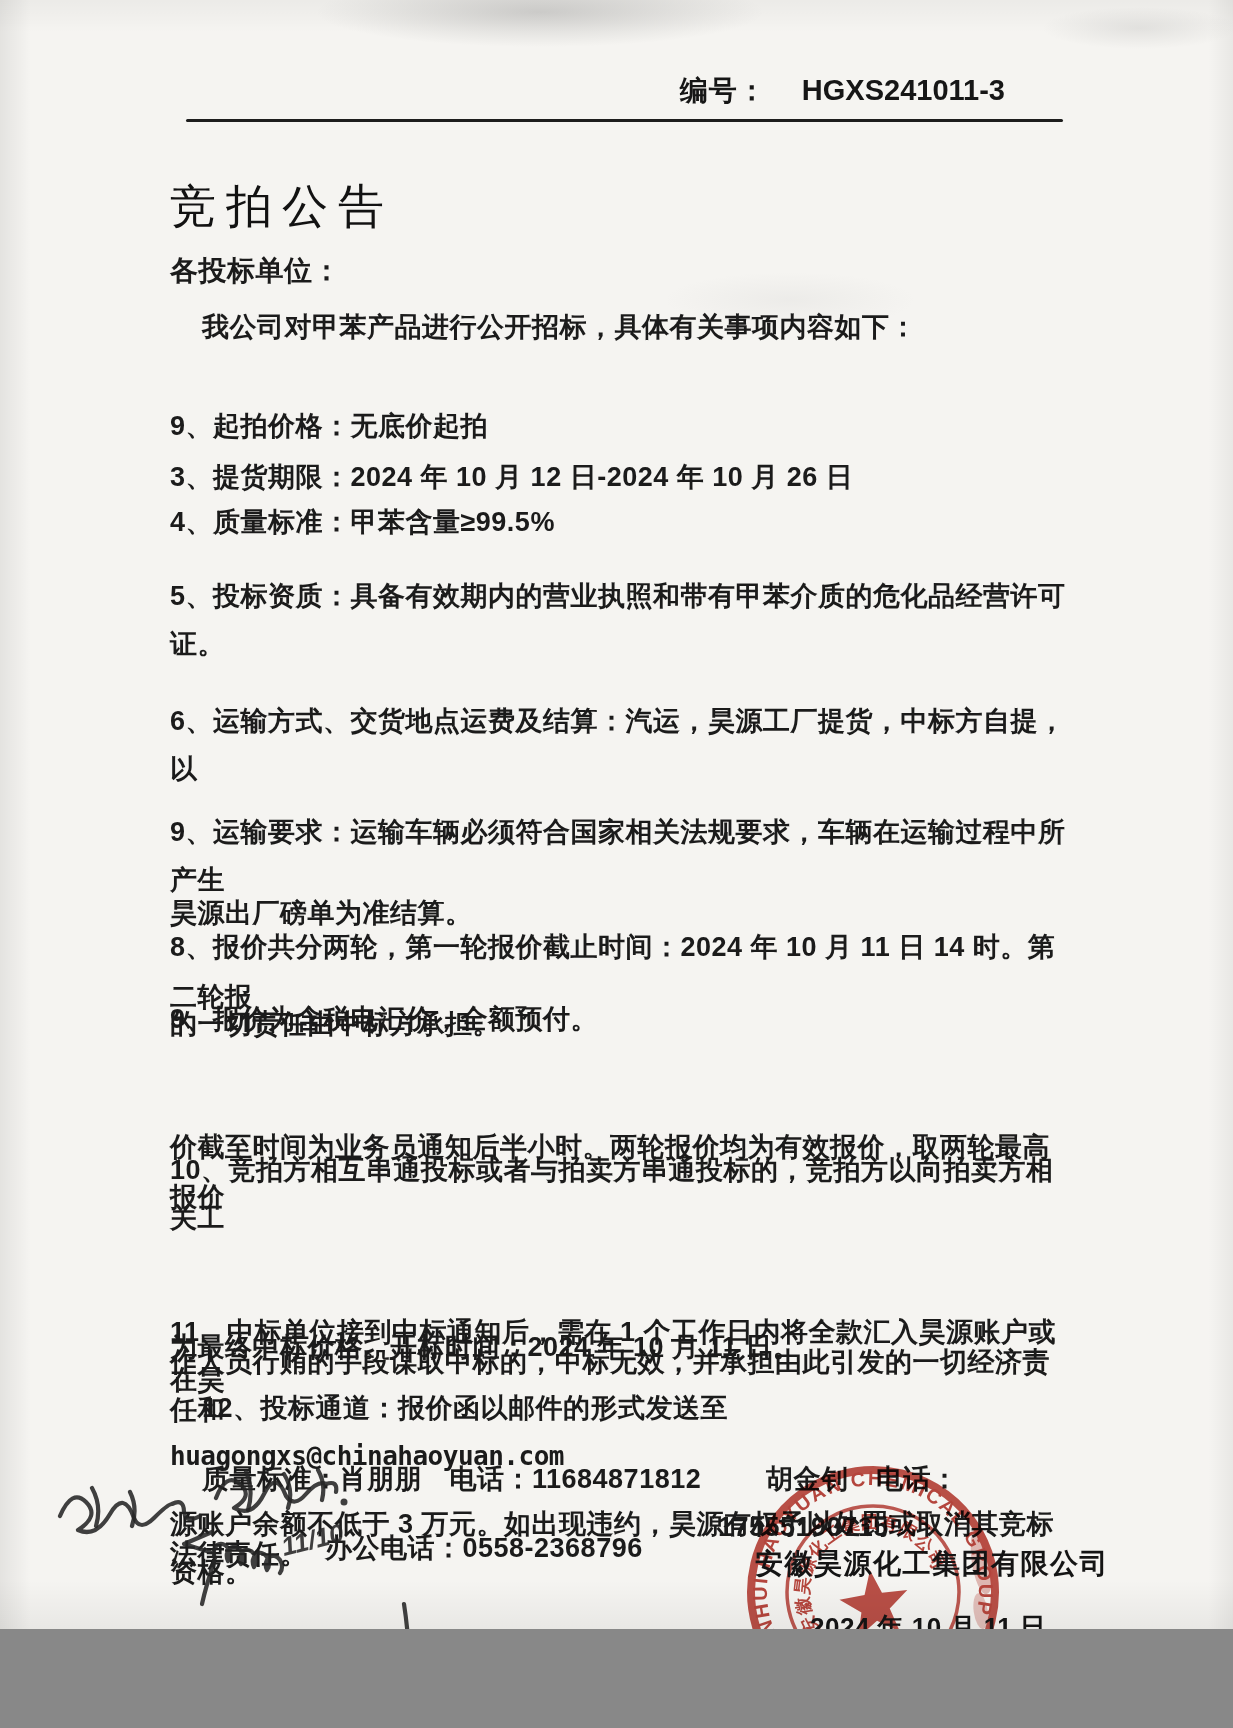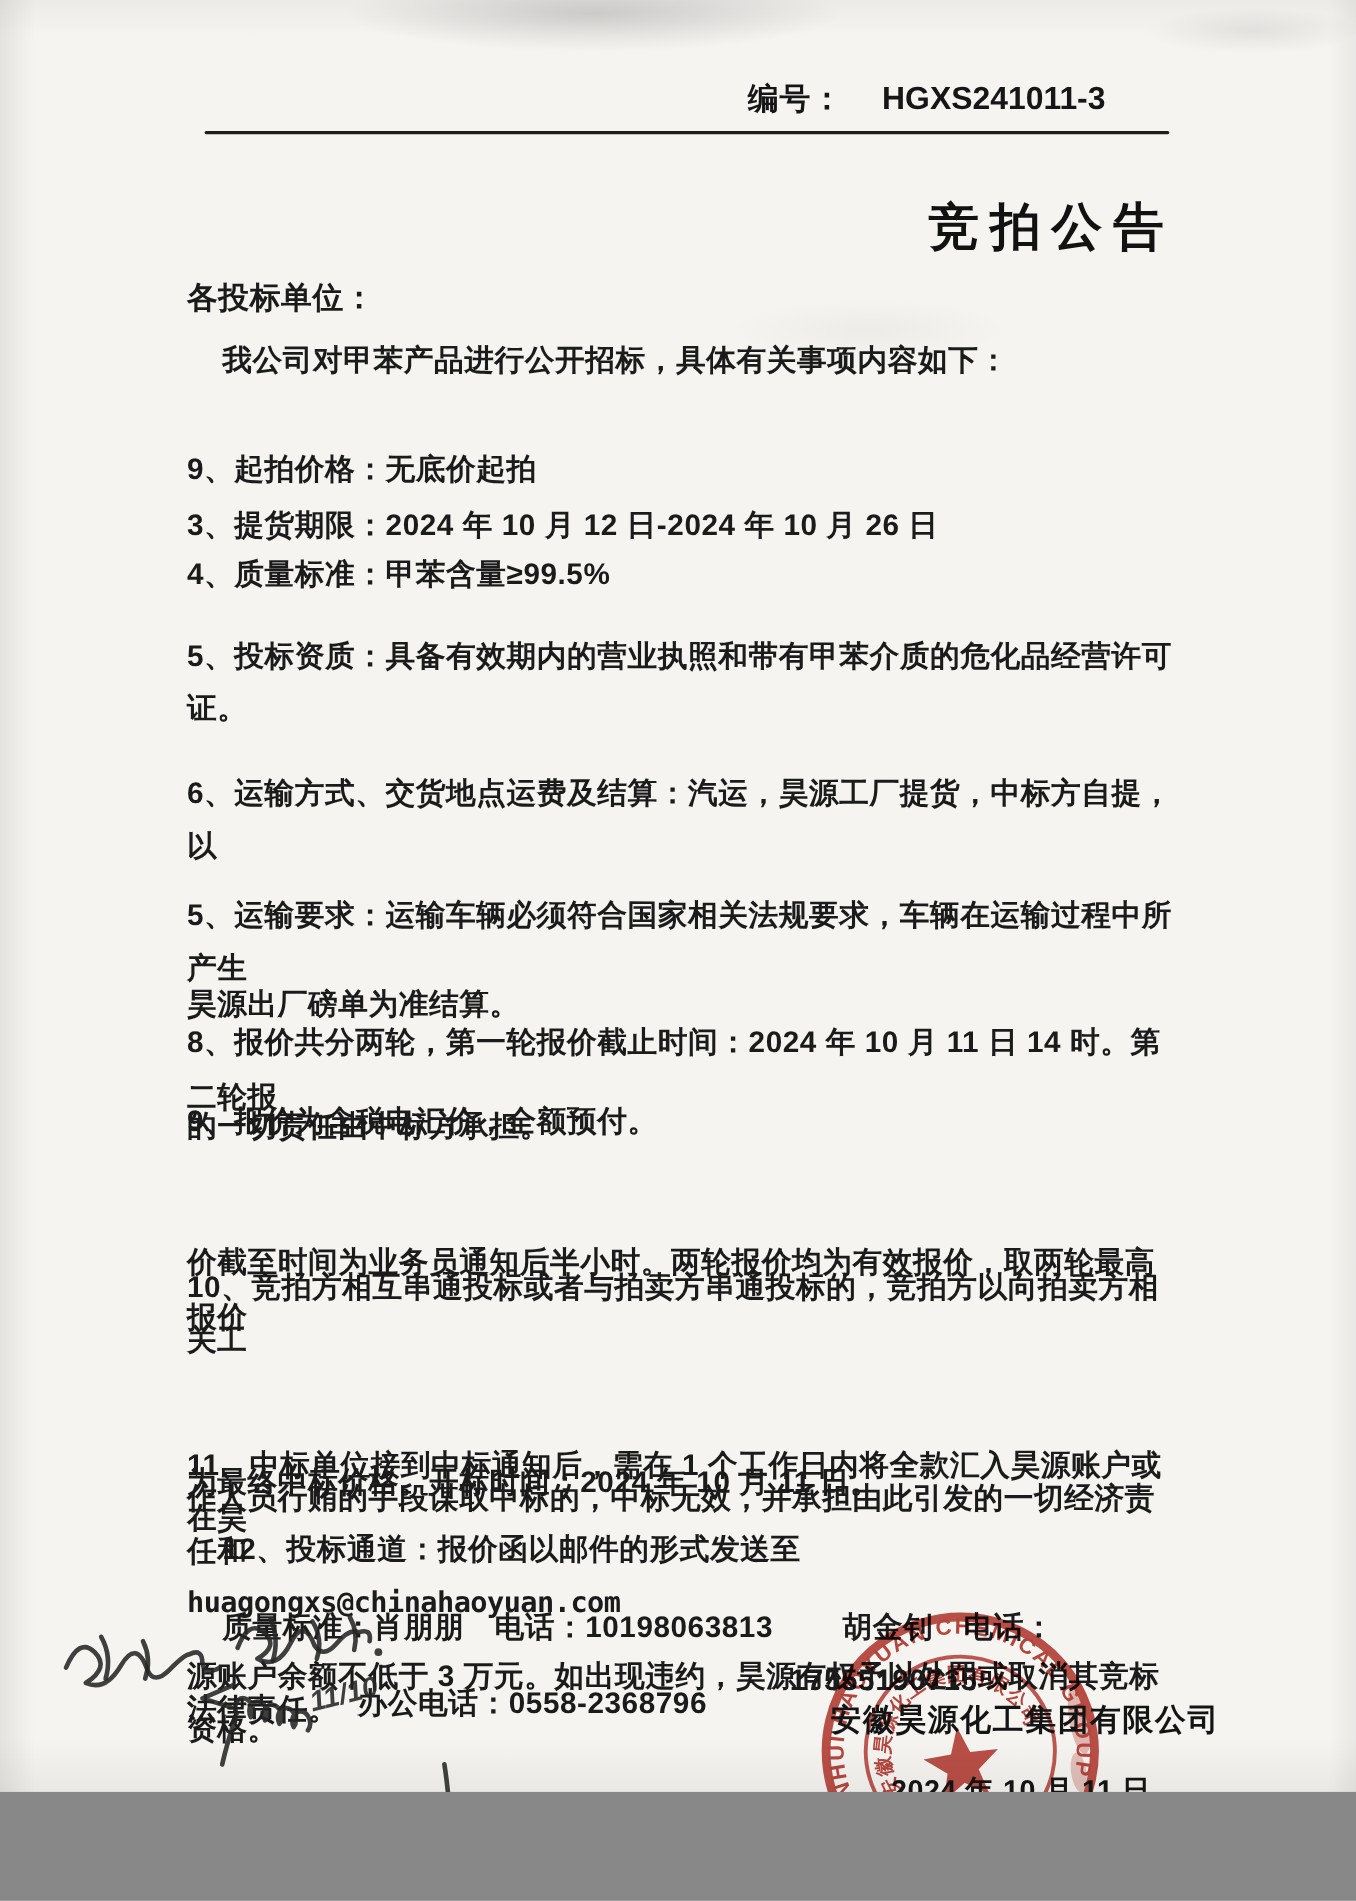--- a/index.html
+++ b/index.html
@@ -26,21 +26,21 @@
     text-align:right;font-size:28px;font-weight:800;line-height:40px;
     letter-spacing:1px;color:#161616;
   }
   .docnum .val{font-size:29px;letter-spacing:0;}
   .rule{
     position:absolute;top:119px;left:186px;width:877px;height:3px;
     background:#1d1d1d;border-radius:2px;
   }
   .title{
     position:absolute;top:176px;left:170px;width:898px;
-    text-align:right;font-size:46px;font-weight:700;
+    text-align:left;font-size:46px;font-weight:400;
     letter-spacing:10px;color:#121212;
   }
   .blk{
     position:absolute;left:170px;width:900px;
     font-size:27px;font-weight:700;line-height:48px;
     letter-spacing:.5px;color:#1b1b1b;white-space:pre-wrap;
   }
   .salut{top:247px;font-size:28px;}
   .intro{top:303px;padding-left:32px;}
   .i0{top:353px;} .i1{top:402px;} .i2{top:453px;} .i3{top:498px;}
@@ -89,21 +89,21 @@
 
   <div class="blk i1"><div>9、起拍价格：无底价起拍</div></div>
   <div class="blk i2"><div>3、提货期限：2024 年 10 月 12 日-2024 年 10 月 26 日</div></div>
   <div class="blk i3"><div>4、质量标准：甲苯含量≥99.5%</div></div>
   <div class="blk i4"><div>5、投标资质：具备有效期内的营业执照和带有甲苯介质的危化品经营许可证。</div></div>
   <div class="blk i5">
     <div>6、运输方式、交货地点运费及结算：汽运，昊源工厂提货，中标方自提，以</div>
     <div>昊源出厂磅单为准结算。</div>
   </div>
   <div class="blk i6">
-    <div>5、运输要求：运输车辆必须符合国家相关法规要求，车辆在运输过程中所产生</div>
+    <div>9、运输要求：运输车辆必须符合国家相关法规要求，车辆在运输过程中所产生</div>
     <div>的一切责任由中标方承担。</div>
   </div>
   <div class="blk i7">
     <div>8、报价共分两轮，第一轮报价截止时间：2024 年 10 月 11 日 14 时。第二轮报</div>
     <div>价截至时间为业务员通知后半小时。两轮报价均为有效报价，取两轮最高报价</div>
     <div>为最终中标价格。开标时间：2024 年 10 月 11 日。</div>
   </div>
   <div class="blk i8"><div>9、报价为含税电汇价，全额预付。</div></div>
   <div class="blk i9">
     <div>10、竞拍方相互串通投标或者与拍卖方串通投标的，竞拍方以向拍卖方相关工</div>
@@ -112,21 +112,21 @@
   </div>
   <div class="blk i10">
     <div>11、中标单位接到中标通知后，需在 1 个工作日内将全款汇入昊源账户或在昊</div>
     <div>源账户余额不低于 3 万元。如出现违约，昊源有权予以处罚或取消其竞标资格。</div>
   </div>
   <div class="blk i11">
     <span>12、投标通道：报价函以邮件的形式发送至 </span><span class="email">huagongxs@chinahaoyuan.com</span>
   </div>
 
   <div class="blk contacts">
-    <span>质量标准：</span><span>肖朋朋</span><span>　</span><span>电话：</span><span>10198063813</span>
+    <span>质量标准：</span><span>肖朋朋</span><span>　</span><span>电话：</span><span>11684871812</span>
     <span class="contact2">
       <span>胡金钊</span><span>　</span><span>电话：</span><span>17555190715</span>
     </span>
   </div>
   <div class="blk office">
     <span>办公电话：</span><span>0558-2368796</span>
   </div>
 
   <svg class="overlay stamp" width="1233" height="1728" viewBox="0 0 1233 1728">
     <g transform="translate(873,1592) rotate(-8)" fill="none" stroke="#b5352c" opacity="0.9">

